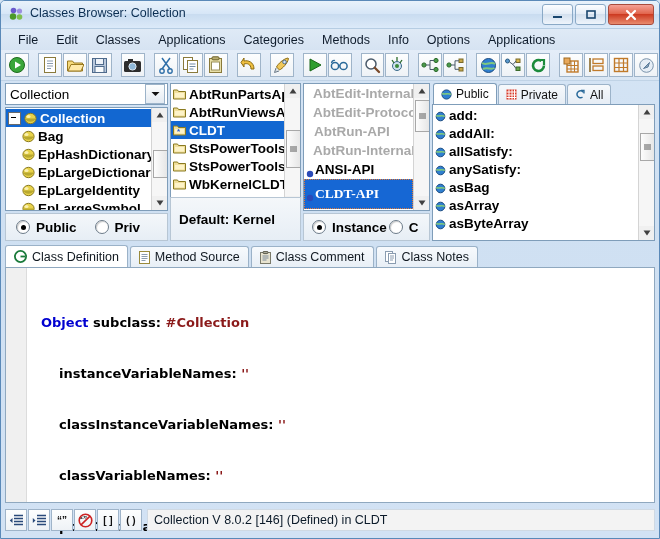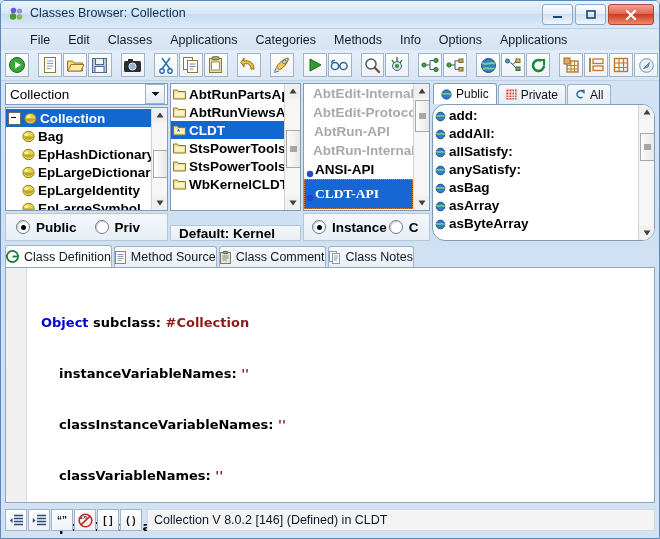--- a/index.html
+++ b/index.html
@@ -37,21 +37,21 @@
   }
   .wb.close{
     width:44px;
     border:1px solid #a84b3c;
     background:linear-gradient(to bottom,#f4a196 0%,#e2674f 45%,#cd3b22 50%,#e98b6e 100%);
   }
   .wb svg{display:block;}
   
   .menubar{
     height:21px;display:flex;align-items:center;
-    padding-left:20px;gap:0px;
+    padding-left:8px;gap:0px;
     background:linear-gradient(to bottom,#dfeaf6,#d6e3f2);
   }
   .menu-item{
     font-size:12.5px;color:#0e1b2b;padding:2px 9px;white-space:nowrap;
   }
   
   .toolbar{
     height:30px;display:flex;align-items:center;padding-left:4px;
     background:linear-gradient(to bottom,#e4edf8,#d8e5f3);
     border-bottom:1px solid #c0d3e6;
@@ -135,24 +135,24 @@
   .radio{display:flex;align-items:center;margin-left:10px;white-space:nowrap;}
   .rdot{
     width:12px;height:12px;border-radius:50%;
     border:1px solid #6d7c8a;background:#fff;
     display:flex;align-items:center;justify-content:center;
     flex:0 0 auto;box-shadow:inset 1px 1px 1px rgba(0,0,0,.2);
   }
   .rdot.on:after{content:"";width:5px;height:5px;border-radius:50%;background:#000;}
   .rlabel{font-size:13.5px;font-weight:bold;margin-left:6px;color:#000;}
   .plainbar{
-    position:absolute;left:0;right:0;bottom:0;height:16px;
+    position:absolute;left:0;right:0;bottom:0;height:44px;
     box-sizing:border-box;border:1px solid #b7c6d4;
     background:linear-gradient(to bottom,#f4f7fa,#e7eef5);
-    display:flex;overflow:hidden;
+    display:flex;align-items:center;overflow:hidden;
   }
   .plainbar .t{font-size:13.5px;font-weight:bold;margin-left:8px;color:#000;}
   
   .mtabs{height:21px;display:flex;align-items:flex-end;padding-left:1px;}
   .mtab{
     height:20px;box-sizing:border-box;
     border:1px solid #9cb3c9;border-bottom:none;
     border-radius:3px 3px 0 0;
     background:linear-gradient(to bottom,#f6f9fc,#e6edf5);
     display:flex;align-items:center;padding:0 7px;margin-right:1px;
@@ -165,21 +165,21 @@
   
   .etabs{
     position:absolute;left:4px;top:244px;right:4px;height:22px;
     display:flex;align-items:flex-end;
     border-bottom:1px solid #9bb2c8;
   }
   .etab{
     height:21px;box-sizing:border-box;
     border:1px solid #9bb2c8;border-bottom:none;border-radius:3px 3px 0 0;
     background:linear-gradient(to bottom,#f7fafd,#e8eff6);
-    display:flex;align-items:center;padding:0 0;margin-right:2px;
+    display:flex;align-items:center;padding:0 8px;margin-right:2px;
     font-size:12.5px;color:#101820;white-space:nowrap;
   }
   .etab.active{background:#fff;height:22px;}
   .etab .ti{margin-right:5px;display:flex;}
   
   .editor{
     position:absolute;left:4px;top:266px;right:4px;height:236px;
     box-sizing:border-box;
     border:1px solid #8fa8bf;background:#fff;
     display:flex;
@@ -711,21 +711,21 @@
         <div class="mtab">
           <span class="ti">
             <svg width="11" height="11" viewBox="0 0 11 11">
                 <path d="M8.5 3.5 a3.5 3.5 0 1 0 -1 4.6" fill="none" stroke="#2a6a9a" stroke-width="1.5"></path>
                 <path d="M6 1.5 h3 v3" fill="none" stroke="#2a6a9a" stroke-width="1.3"></path>
               </svg>
           </span>
           <span>All</span>
         </div>
       </div>
-      <div class="listbox" style="position:absolute;left:0;top:21px;right:0;bottom:0;border-radius:13px;">
+      <div class="listbox" style="position:absolute;left:0;top:21px;right:0;bottom:0;">
         <div class="lb-inner">
           <div class="row">
             <span class="ic" style="width:11px;height:11px;">
               <svg width="11" height="11" viewBox="0 0 11 11">
                   <circle cx="5.5" cy="5.5" r="4.3" fill="#2f7fd0" stroke="#1a4a80"></circle>
                   <path d="M1.2 4.5 C4 6 7 3.5 9.8 5.5" stroke="#7fc87f" stroke-width="1.6" fill="none"></path>
                 </svg>
             </span>
             <span>add:</span>
           </div>

